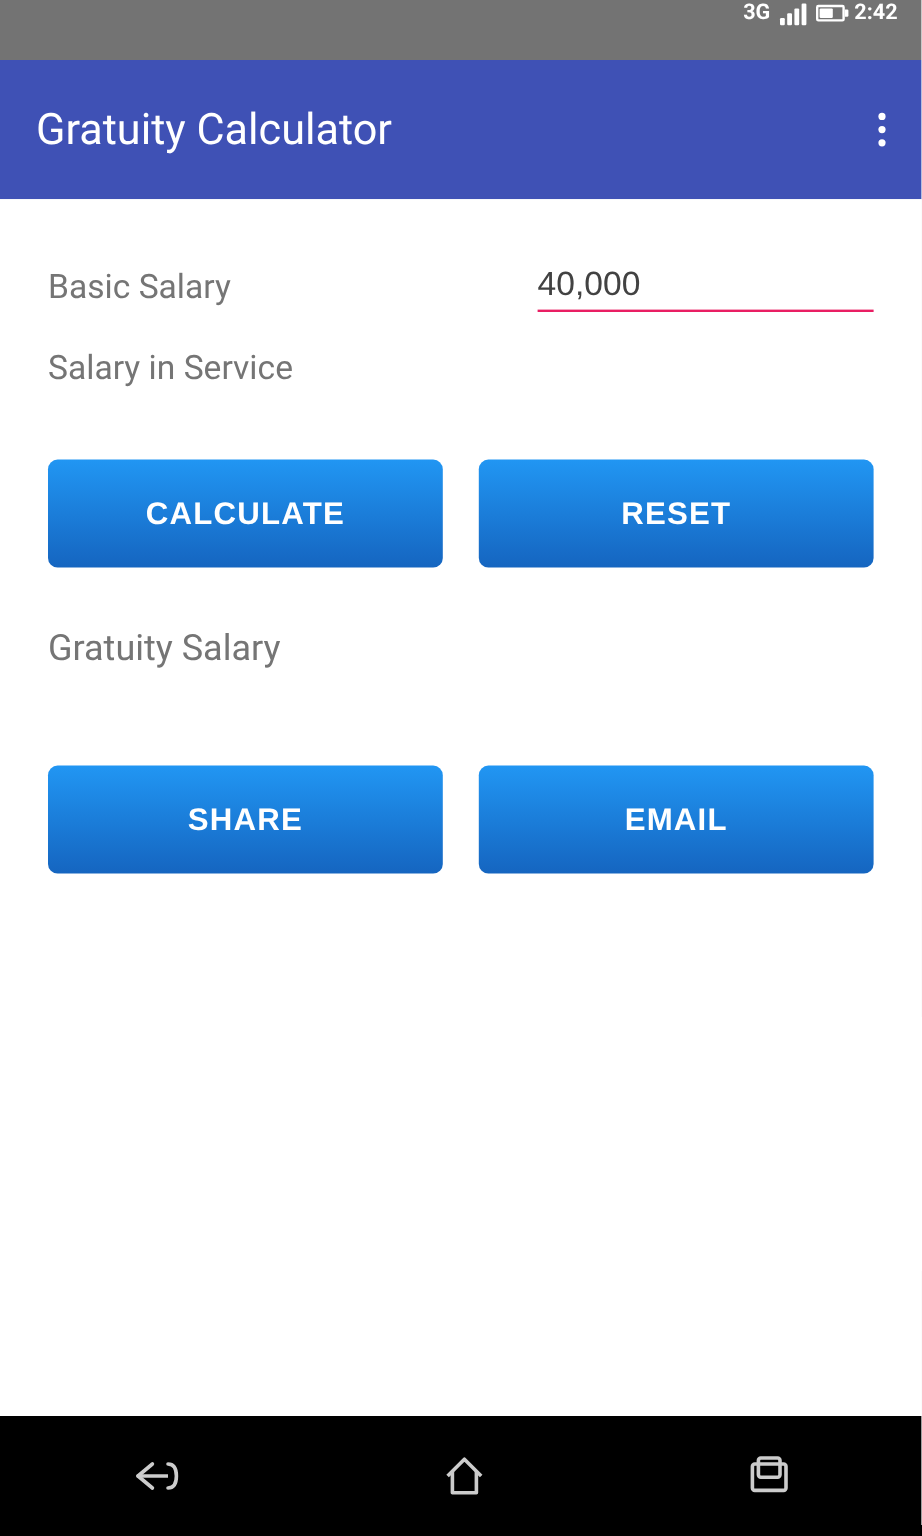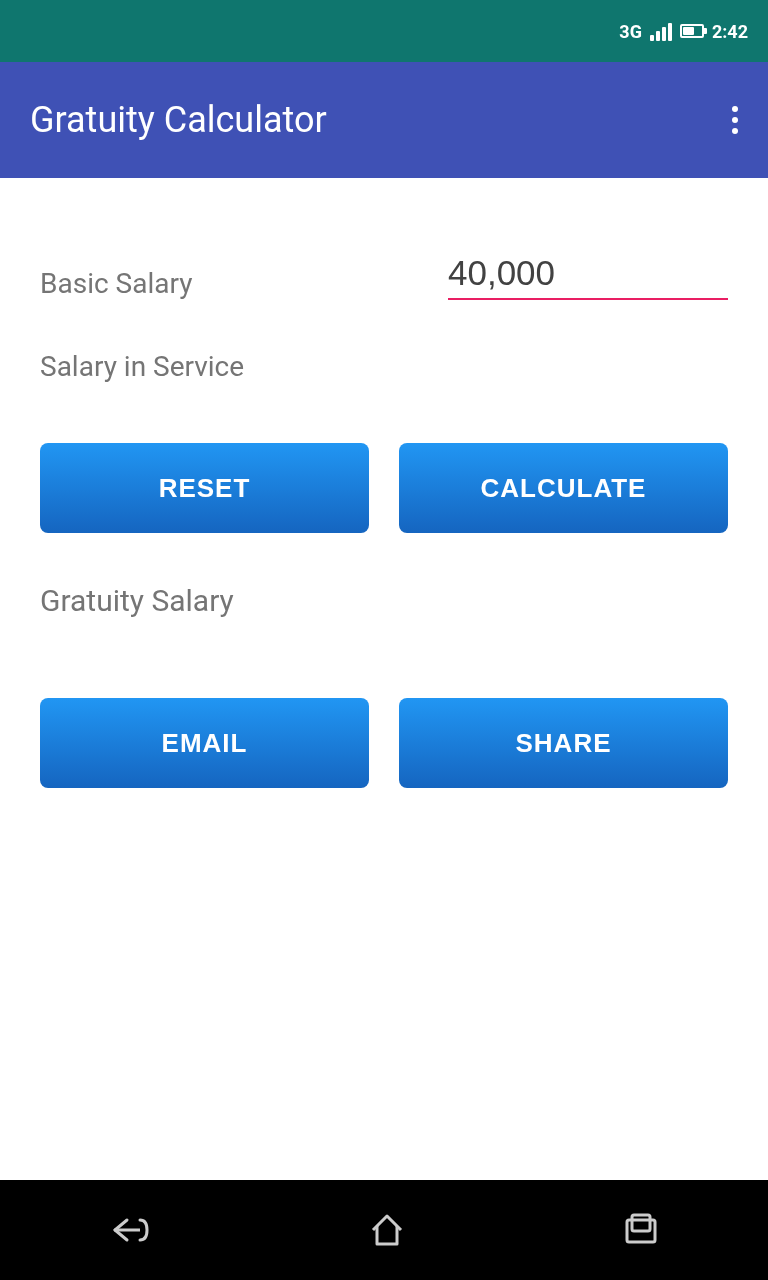--- a/index.html
+++ b/index.html
@@ -14,24 +14,24 @@
       background: #f5f5f5;
       font-family: 'Roboto', Arial, sans-serif;
       display: flex;
       flex-direction: column;
       overflow: hidden;
     }
 
     
     .status-bar {
       width: 100%;
-      height: 62px;
-      background: #0f766e;
-      display: flex;
-      align-items: center;
+      height: 50px;
+      background: #737373;
+      display: flex;
+      align-items: flex-start;
       justify-content: flex-end;
       padding: 0 20px;
       gap: 10px;
       flex-shrink: 0;
     }
 
     .status-bar-icons {
       display: flex;
       align-items: center;
       gap: 8px;
@@ -136,43 +136,42 @@
     
     .form-section {
       display: flex;
       flex-direction: column;
       gap: 20px;
       margin-bottom: 50px;
     }
 
     .field-row {
       display: flex;
-      align-items: flex-end;
+      align-items: center;
       justify-content: space-between;
       padding-bottom: 10px;
-      margin-top: 20px;
     }
 
     .field-label {
       color: #757575;
       font-size: 28px;
       font-weight: 400;
     }
 
     .field-input-wrapper {
       width: 280px;
       position: relative;
     }
 
     .field-input {
       width: 100%;
       border: none;
       border-bottom: 2px solid #bdbdbd;
       background: transparent;
-      font-size: 35px;
+      font-size: 28px;
       color: #424242;
       padding: 5px 0;
       outline: none;
       text-align: left;
     }
 
     .field-input.active {
       border-bottom-color: #e91e63;
     }
 
@@ -282,31 +281,31 @@
     </div>
 
 
     <div class="field-row">
       <label class="field-label">Salary in Service</label>
     </div>
 
   </div>
 
   <div class="button-row">
+    <button class="btn btn-blue">CALCULATE</button>
     <button class="btn btn-blue">RESET</button>
-    <button class="btn btn-blue">CALCULATE</button>
   </div>
 
   <div class="result-section">
     <div class="result-label">Gratuity Salary</div>
   </div>
 
   <div class="button-row">
+    <button class="btn btn-blue">SHARE</button>
     <button class="btn btn-blue">EMAIL</button>
-    <button class="btn btn-blue">SHARE</button>
   </div>
 
 </div>
 
 <div class="nav-bar">
 
   <div class="nav-icon back-icon">
     <svg width="50" height="36" viewBox="0 0 50 36">
       <path d="M 35 18 L 10 18" stroke="#ccc" stroke-width="3" fill="none"></path>
       <path d="M 10 18 L 22 8" stroke="#ccc" stroke-width="3" fill="none" stroke-linecap="round"></path>

